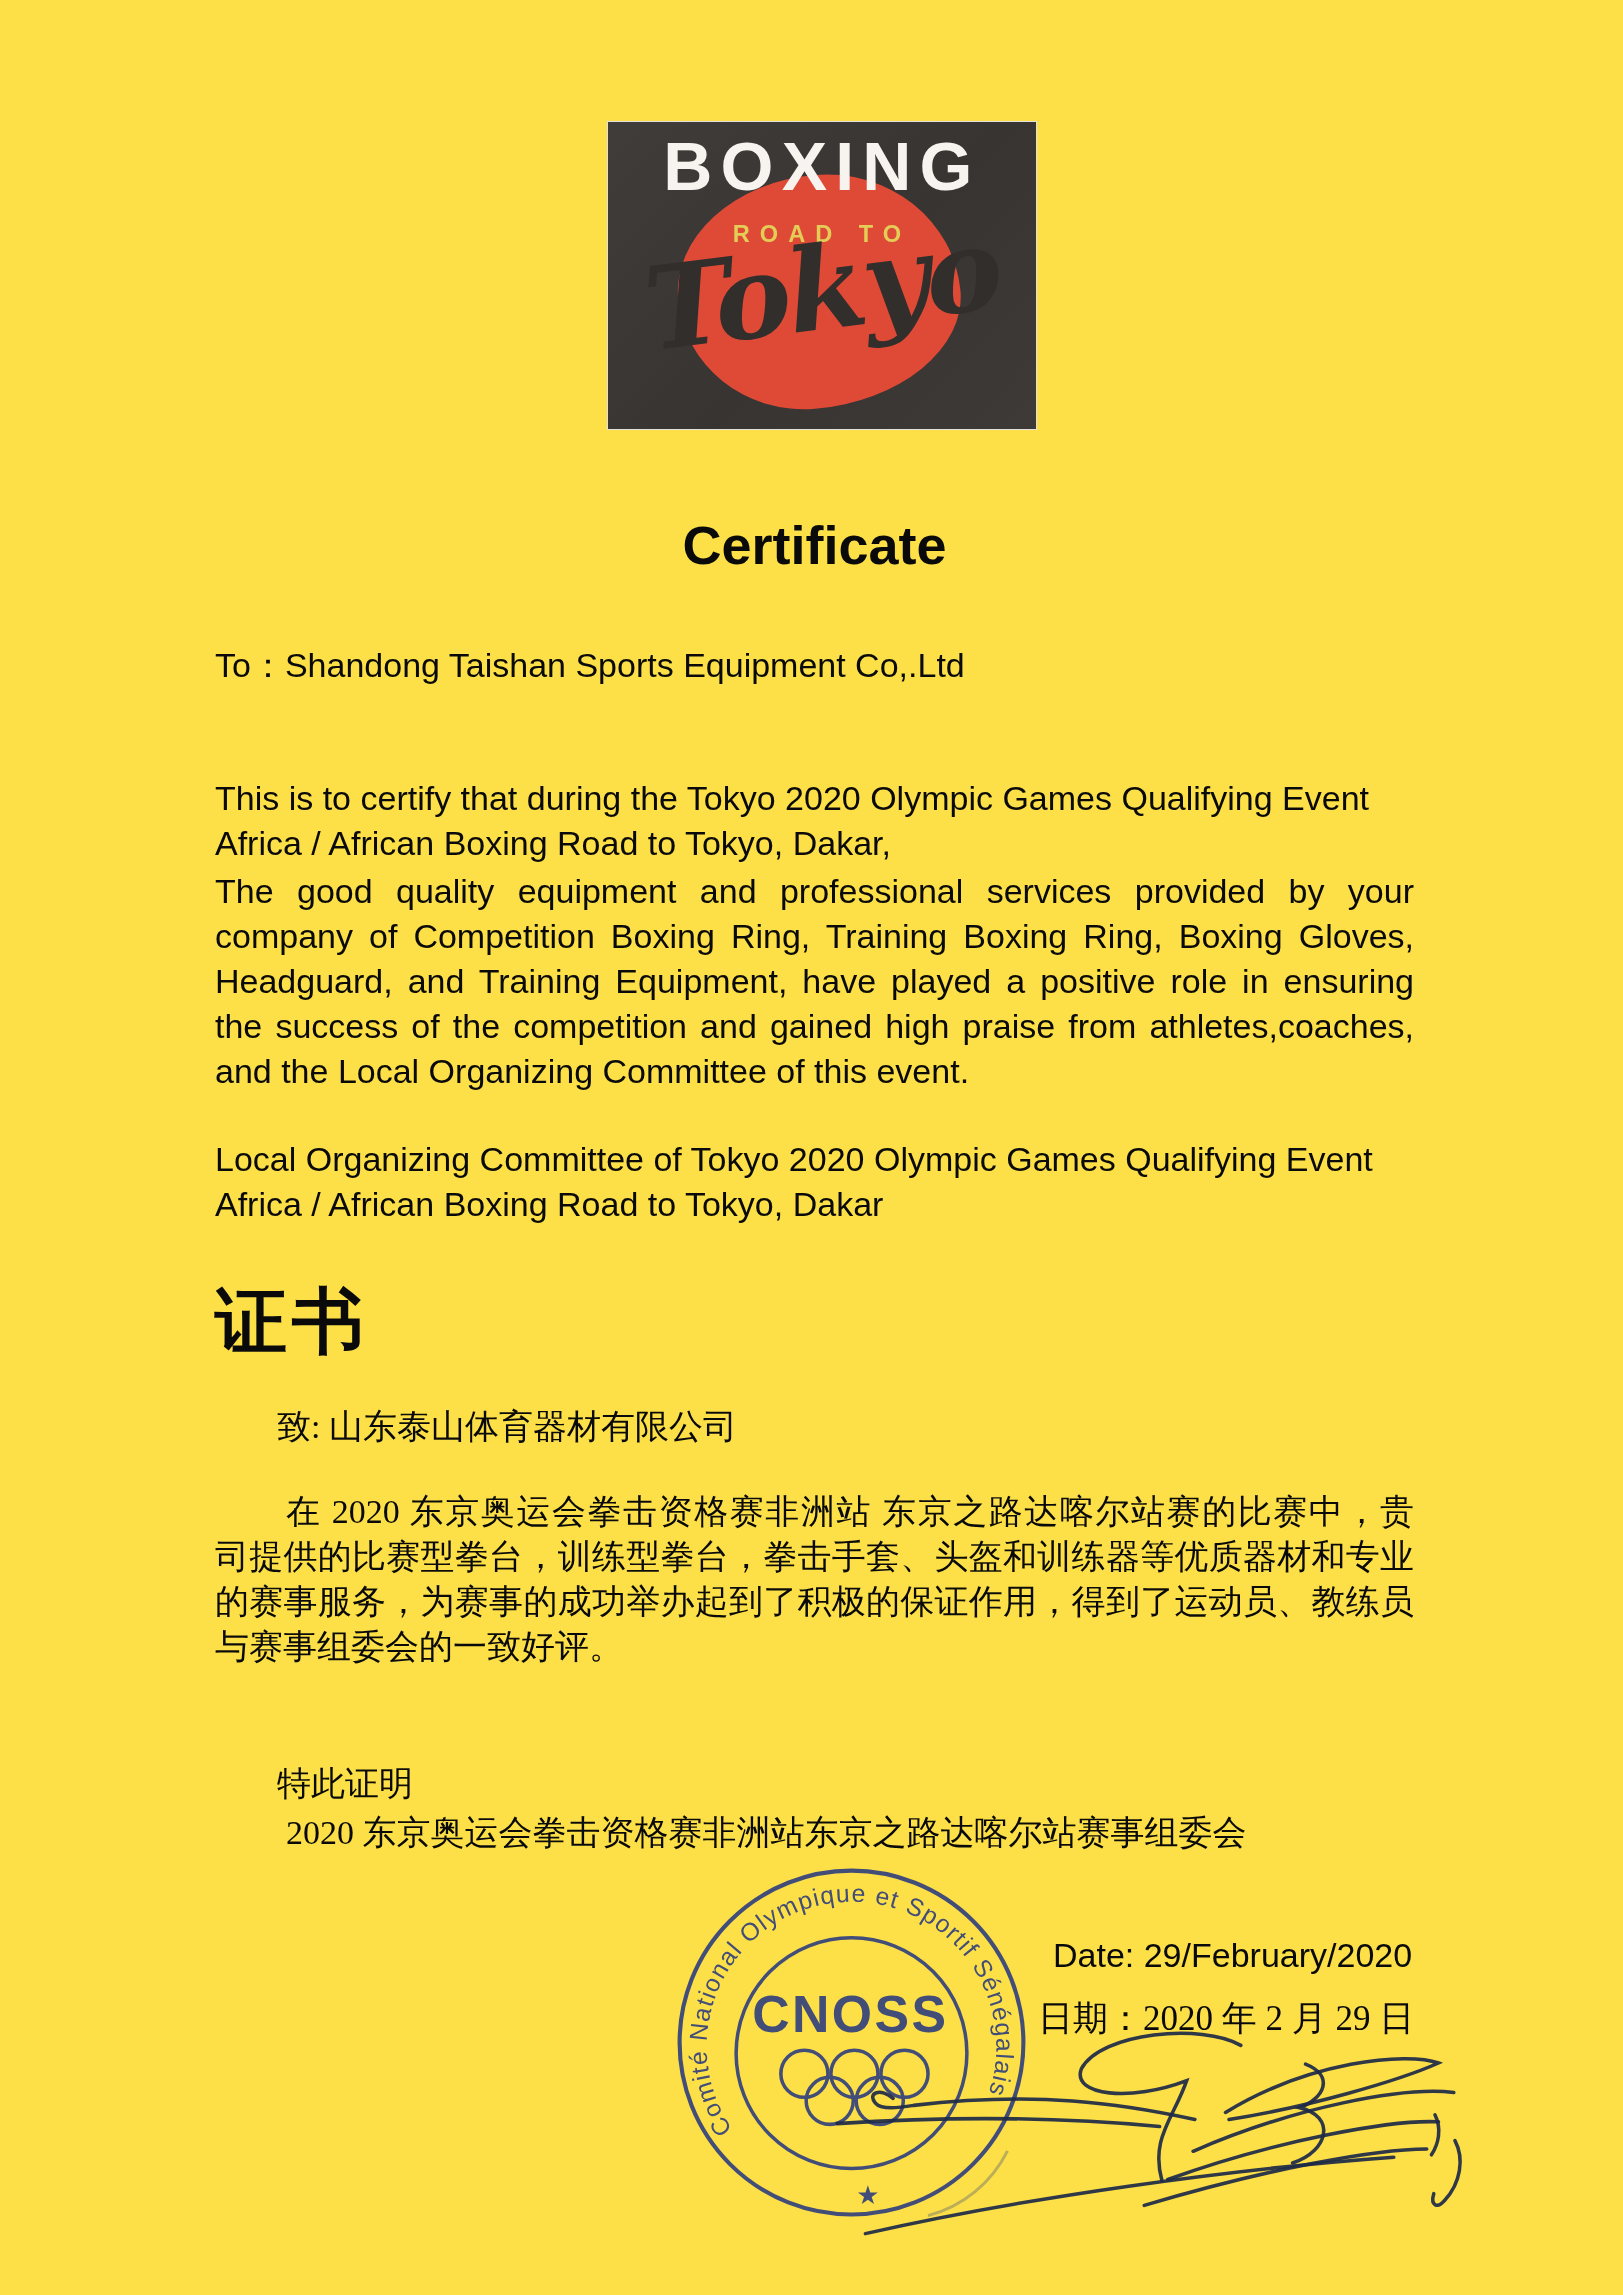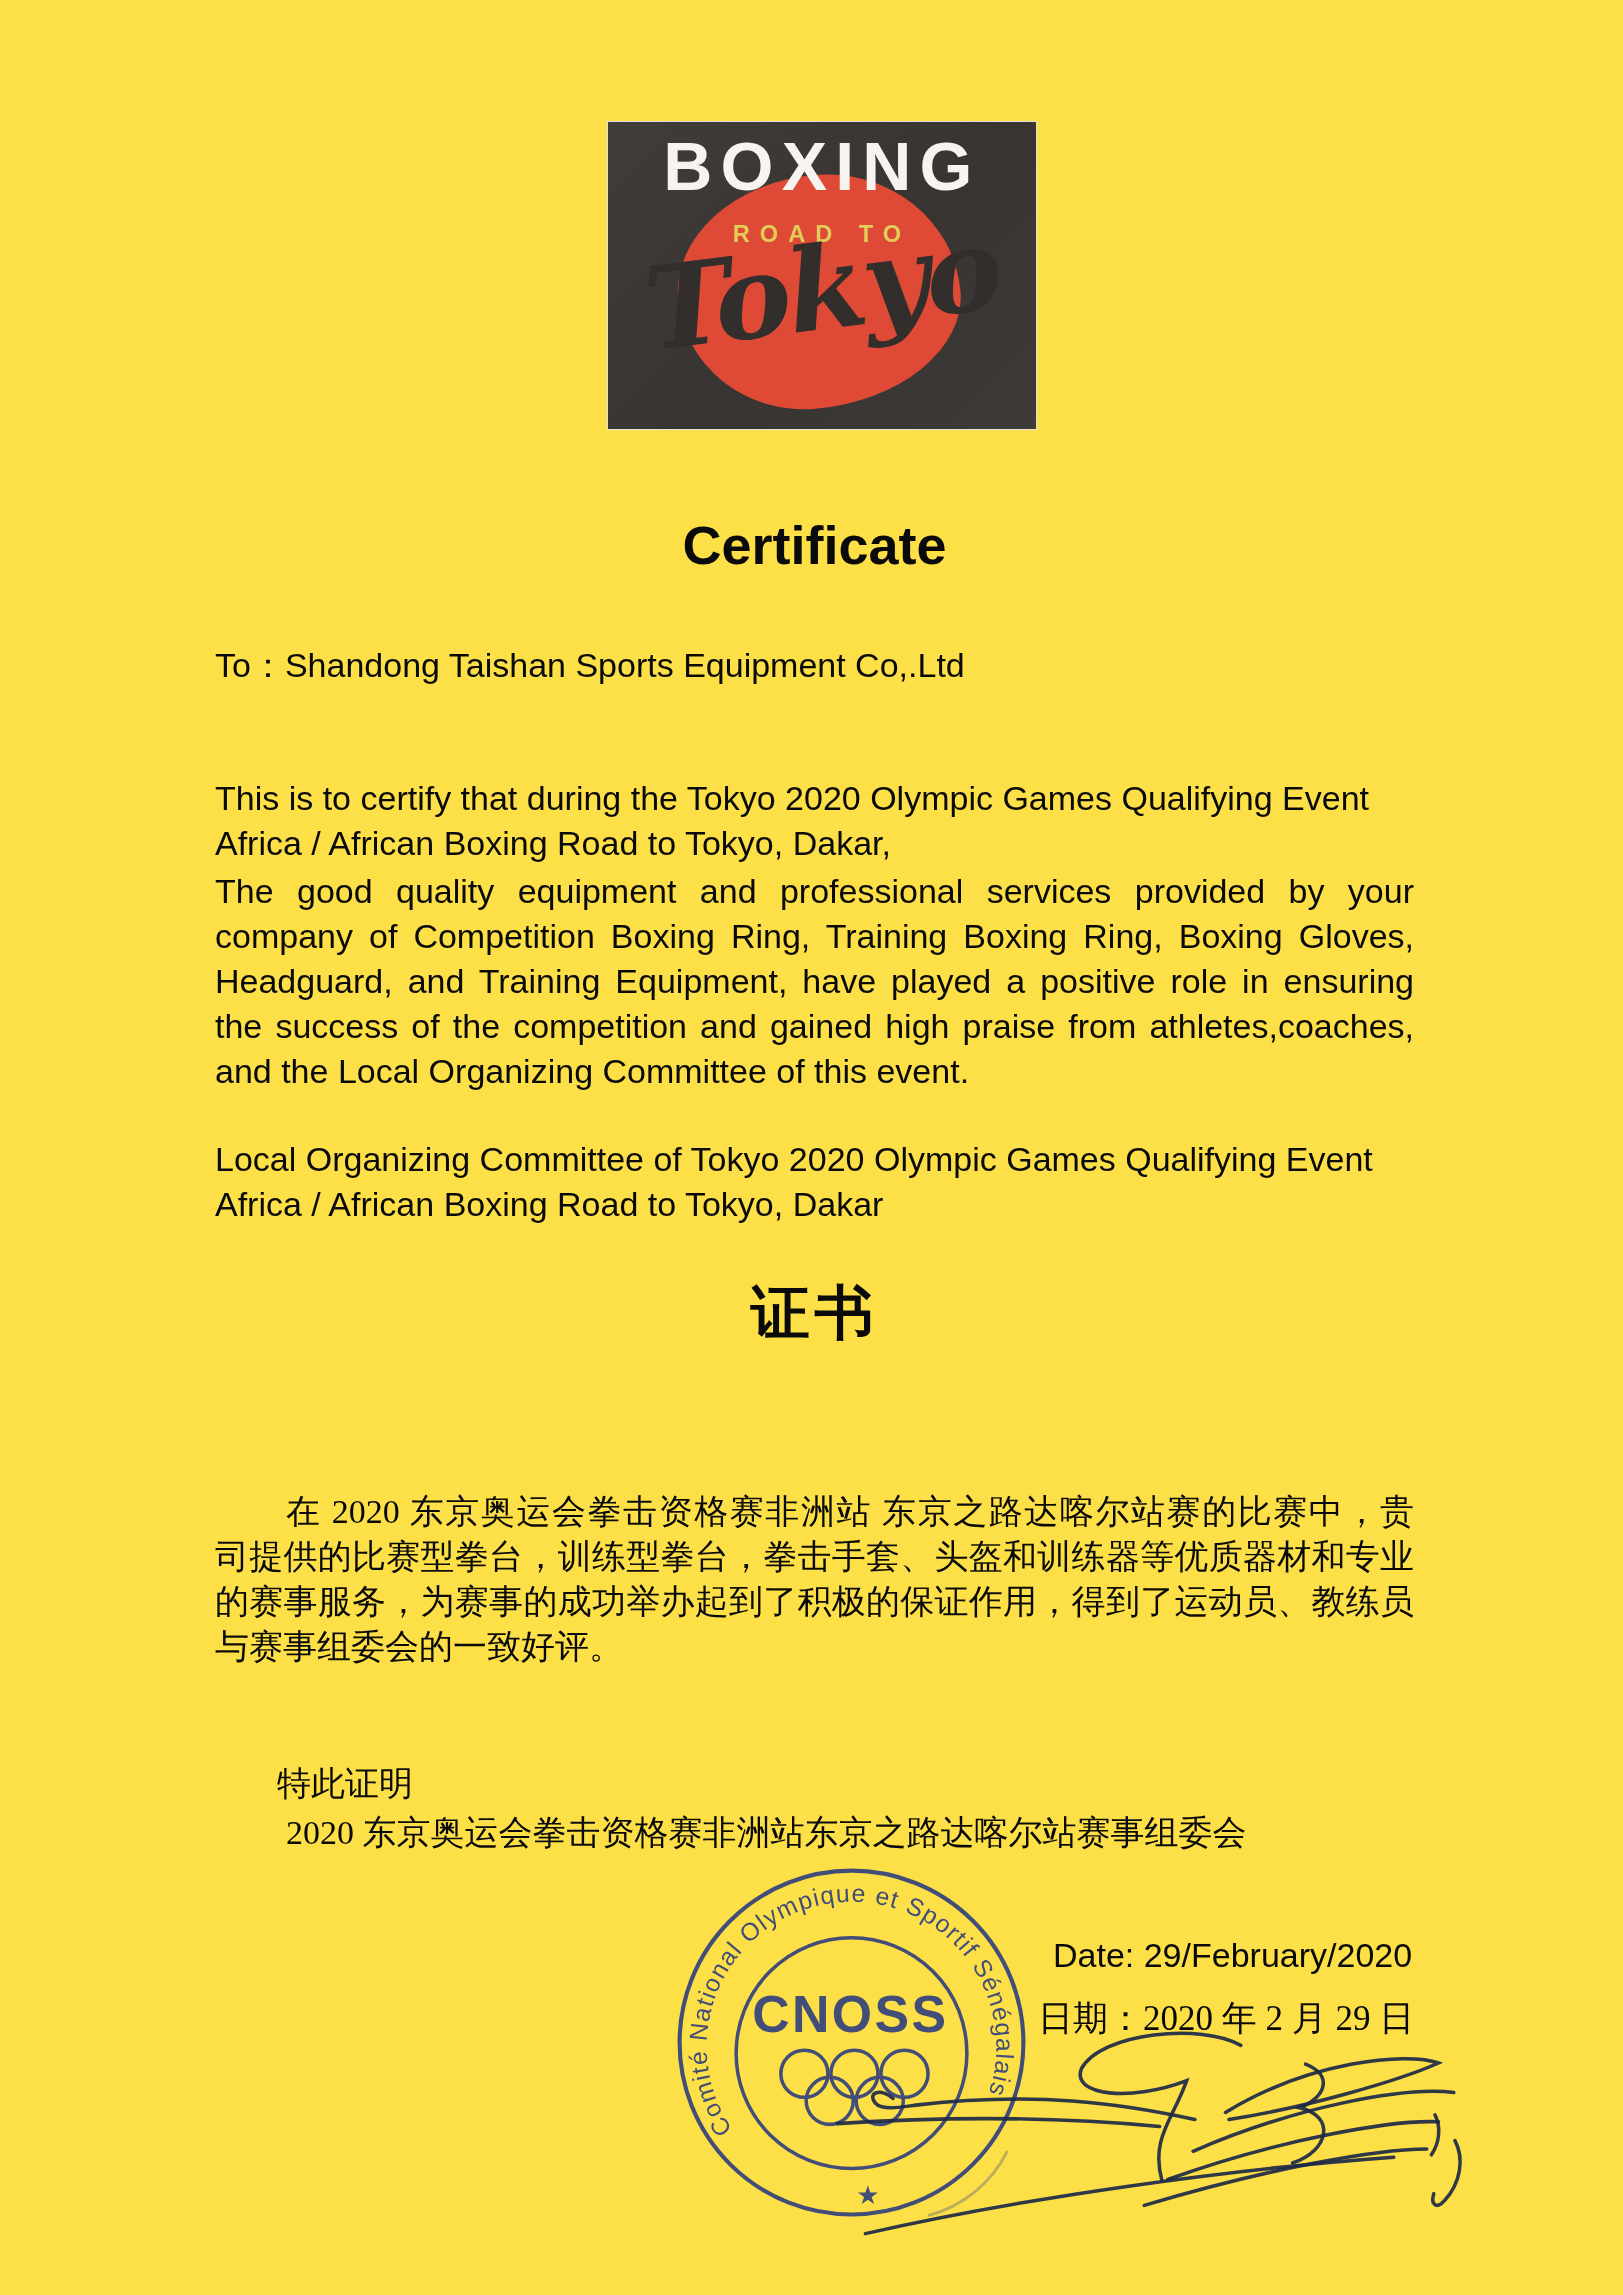--- a/index.html
+++ b/index.html
@@ -23,23 +23,23 @@
         font-family:"DejaVu Serif","Liberation Serif",serif;letter-spacing:-3.5px;
         transform:rotate(-7deg);}
 
   
   .title{left:215px;width:1199px;top:514px;text-align:center;
          font-size:54px;font-weight:bold;}
   .en{font-size:34px;line-height:45px;}
   .line{white-space:nowrap;}
   .j{text-align:justify;text-align-last:justify;white-space:normal;}
   .zh{font-family:"Liberation Serif","DejaVu Serif",serif;font-size:34px;line-height:45px;}
-  .zh-title{left:215px;width:1199px;top:1274px;text-align:center;
+  .zh-title{left:215px;width:1199px;top:1274px;
          font-family:"Liberation Serif","DejaVu Serif",serif;
-         font-size:59px;font-weight:bold;letter-spacing:4.7px;}
+         font-size:72px;font-weight:bold;letter-spacing:4.7px;}
   .ind{text-indent:62px;}
   .ind2{text-indent:71px;}
 
   
   .stamp{left:669px;top:1861px;}
   .stamp text{fill:#2e3e7e;}
   .sig{left:813px;top:2003px;}
   .sig path{fill:none;stroke:#1d2946;stroke-width:6;stroke-linecap:round;opacity:.92;}
 </style>
 </head>
@@ -71,20 +71,21 @@
     <div class="line">and the Local Organizing Committee of this event.</div>
   </div>
 
   <div class="abs en" style="left:215px;top:1137px;width:1199px;">
     <div class="line">Local Organizing Committee of Tokyo 2020 Olympic Games Qualifying Event</div>
     <div class="line">Africa / African Boxing Road to Tokyo, Dakar</div>
   </div>
 
   <div class="abs zh-title">证书</div>
 
+  <div class="abs zh line ind" style="left:215px;top:1404px;width:1199px;">致: 山东泰山体育器材有限公司</div>
 
   <div class="abs zh" style="left:215px;top:1489px;width:1199px;">
     <div class="j ind2">在 2020 东京奥运会拳击资格赛非洲站 东京之路达喀尔站赛的比赛中，贵</div>
     <div class="j">司提供的比赛型拳台，训练型拳台，拳击手套、头盔和训练器等优质器材和专业</div>
     <div class="j">的赛事服务，为赛事的成功举办起到了积极的保证作用，得到了运动员、教练员</div>
     <div class="line">与赛事组委会的一致好评。</div>
   </div>
 
   <div class="abs zh line ind" style="left:215px;top:1721px;width:1199px;margin-top:40px;">特此证明</div>
 

